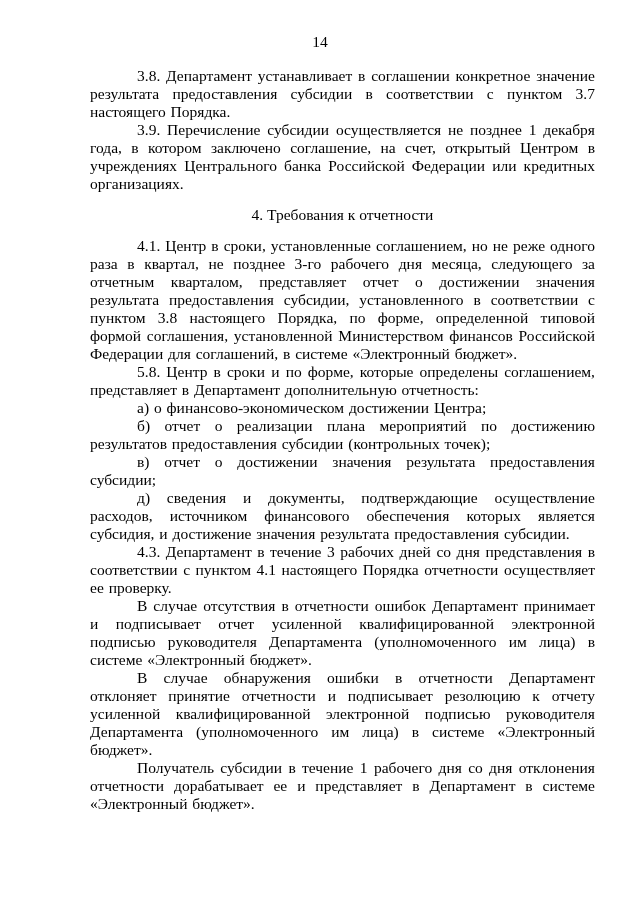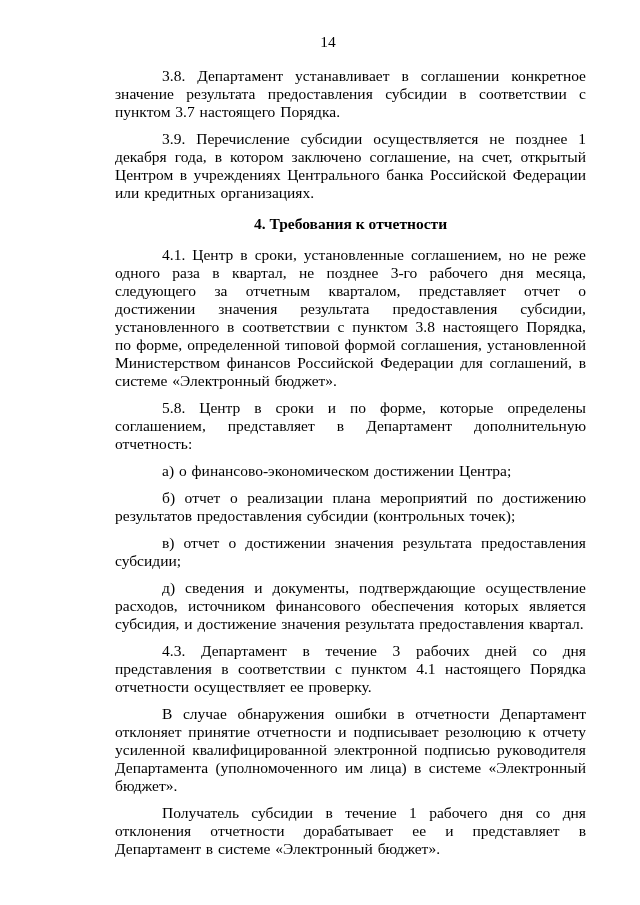--- a/index.html
+++ b/index.html
@@ -9,44 +9,43 @@
   }
   .page {
     position: relative;
     width: 640px;
     height: 905px;
     background: #ffffff;
     color: #000000;
     font-family: "Liberation Serif", "DejaVu Serif", serif;
     overflow: hidden;
     box-sizing: border-box;
-    padding-left: 16px;
   }
   .page-number {
     padding-top: 33px;
     text-align: center;
     font-size: 15.5px;
     line-height: 18px;
   }
   .content {
     margin: 16px 45px 0 90px;
     font-size: 15.5px;
     line-height: 18px;
   }
   .para {
-    margin: 9px;
+    margin: 0;
     text-indent: 47px;
     text-align: justify;
     text-align-last: left;
     word-spacing: 1px;
   }
   .heading {
     margin: 13px 0 13px 0;
     font-size: 15.5px;
-    font-weight: bold;
+    font-weight: normal;
     text-align: center;
     text-indent: 0;
     line-height: 18px;
   }
 </style>
 </head>
 <body>
 
 <div class="page">
   <div class="page-number">14</div>
@@ -62,22 +61,23 @@
 
     <p class="para">5.8. Центр в сроки и по форме, которые определены соглашением, представляет в Департамент дополнительную отчетность:</p>
 
     <p class="para">а) о финансово-экономическом достижении Центра;</p>
 
     <p class="para">б) отчет о реализации плана мероприятий по достижению результатов предоставления субсидии (контрольных точек);</p>
 
     <p class="para">в) отчет о достижении значения результата предоставления субсидии;</p>
 
 
-    <p class="para">д) сведения и документы, подтверждающие осуществление расходов, источником финансового обеспечения которых является субсидия, и достижение значения результата предоставления квартал.</p>
+    <p class="para">д) сведения и документы, подтверждающие осуществление расходов, источником финансового обеспечения которых является субсидия, и достижение значения результата предоставления субсидии.</p>
 
     <p class="para">4.3. Департамент в течение 3 рабочих дней со дня представления в соответствии с пунктом 4.1 настоящего Порядка отчетности осуществляет ее проверку.</p>
 
+    <p class="para">В случае отсутствия в отчетности ошибок Департамент принимает и подписывает отчет усиленной квалифицированной электронной подписью руководителя Департамента (уполномоченного им лица) в системе «Электронный бюджет».</p>
 
     <p class="para">В случае обнаружения ошибки в отчетности Департамент отклоняет принятие отчетности и подписывает резолюцию к отчету усиленной квалифицированной электронной подписью руководителя Департамента (уполномоченного им лица) в системе «Электронный бюджет».</p>
 
     <p class="para">Получатель субсидии в течение 1 рабочего дня со дня отклонения отчетности дорабатывает ее и представляет в Департамент в системе «Электронный бюджет».</p>
   </div>
 </div>
 
 </body></html>

